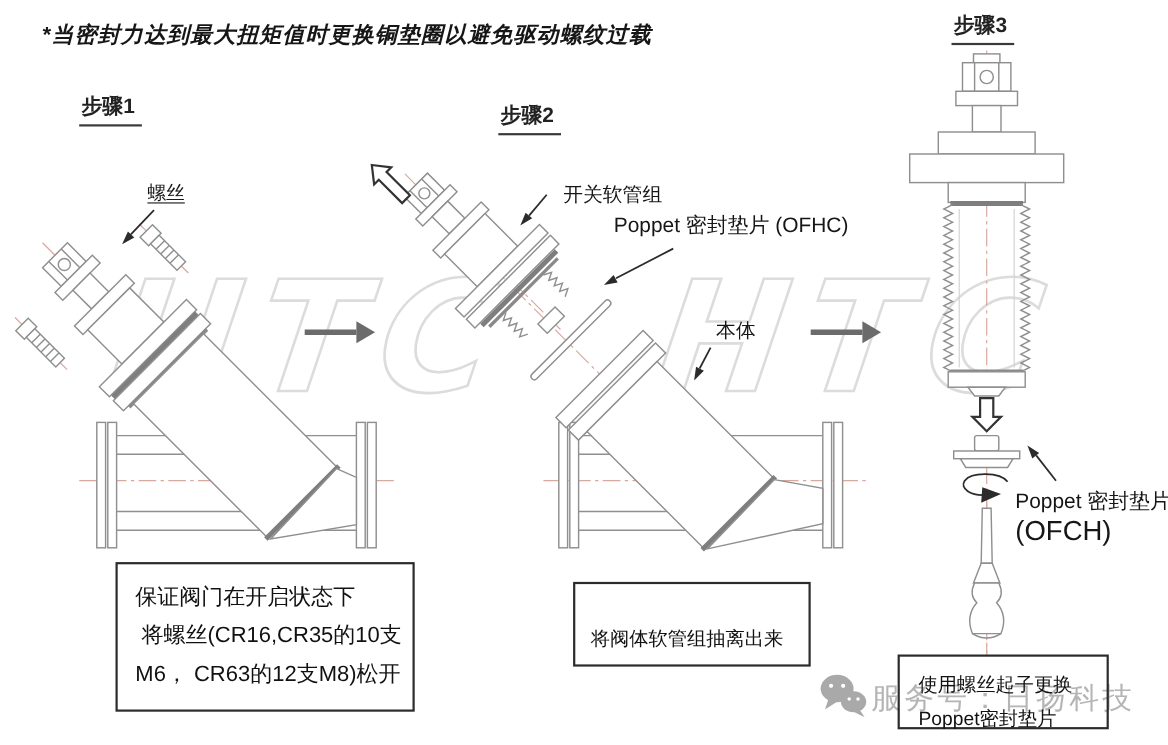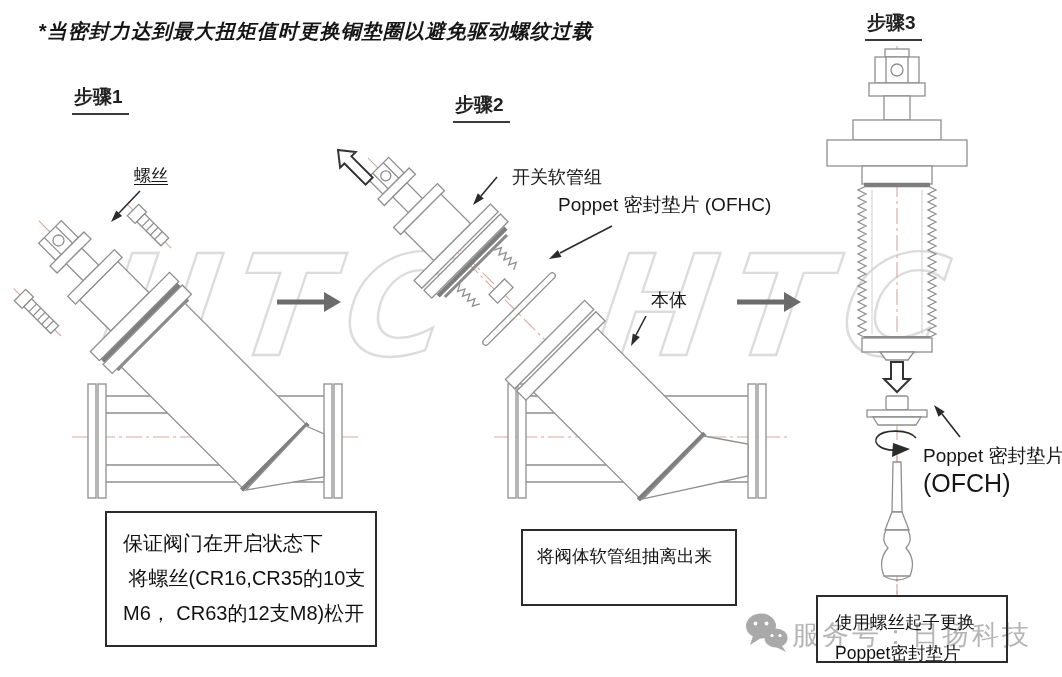--- a/index.html
+++ b/index.html
@@ -26,21 +26,21 @@
   #label-body{left:651px;top:288px;}
   #label-poppet-1{left:923px;top:443px;font-size:19px;}
   #label-poppet-2{left:923px;top:469px;font-size:25px;}
   .caption-box{
     z-index:4;border:2px solid #2b2b2b;background:transparent;box-sizing:border-box;
   }
   .caption-line{white-space:pre-wrap;color:#111;}
   #box1{left:105px;top:511px;width:272px;height:136px;padding:13px 4px 0 16px;}
   #box1 .caption-line{font-size:20px;line-height:35px;}
   #box2{left:521px;top:529px;width:216px;height:77px;padding:10px 4px 0 14px;border-width:2px;}
-  #box2 .caption-line{font-size:17.5px;line-height:31px;}
+  #box2 .caption-line{font-size:17.5px;line-height:31px;margin-top:24px;}
   #box3{left:816px;top:595px;width:192px;height:68px;padding:10px 4px 0 17px;border-width:2px;background:transparent;}
   #box3 .caption-line{font-size:17.5px;line-height:31px;}
   #service-watermark{
     left:792px;top:617px;z-index:1;font-size:27px;letter-spacing:3px;
     color:#b5b5b5;white-space:nowrap;
   }
   #wechat-icon-wrap{left:745px;top:612px;z-index:1;width:44px;height:46px;}
   #artwork{left:0;top:0;z-index:2;}
   
   .ln{fill:none;stroke:#8f8f8f;stroke-width:1.3;}

